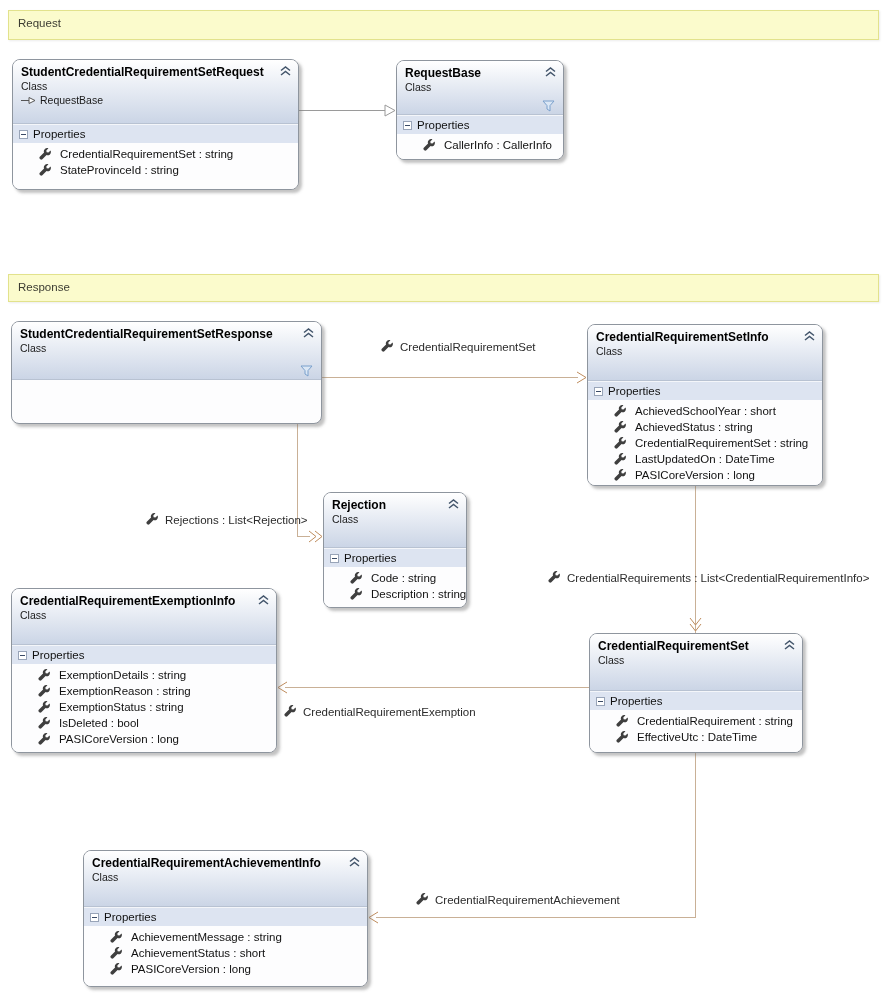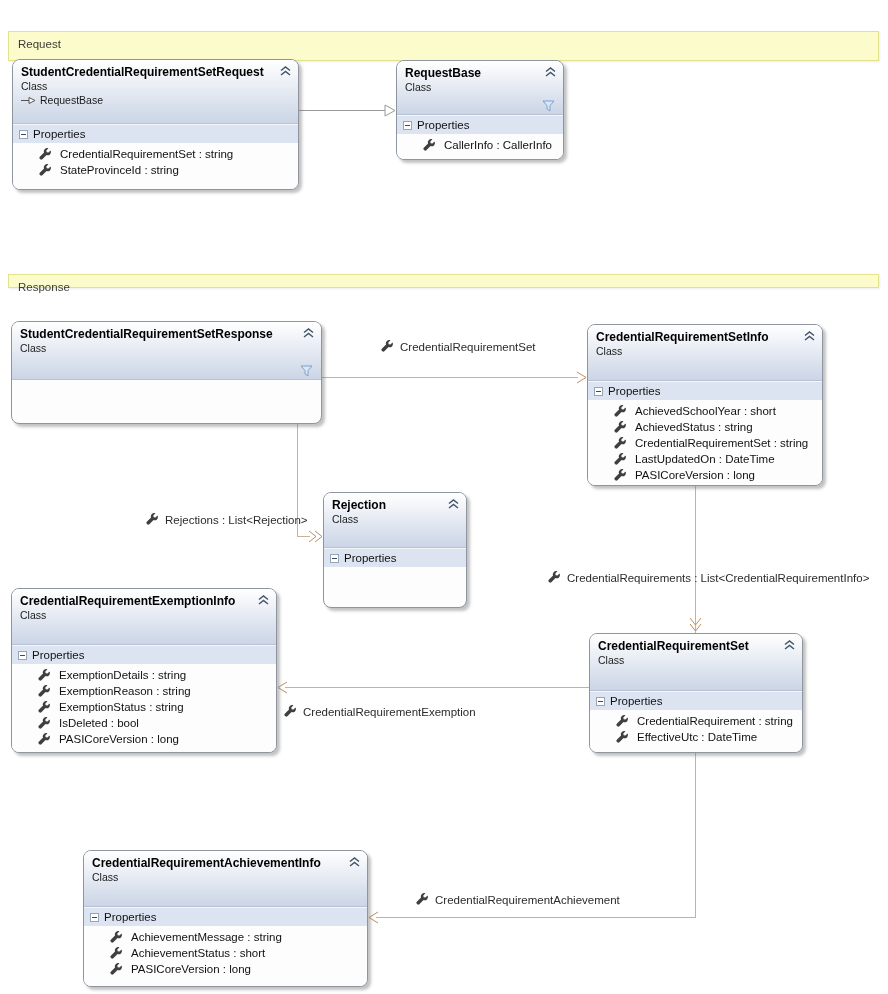--- a/index.html
+++ b/index.html
@@ -40,24 +40,24 @@
   
   .alabel{position:absolute;display:flex;align-items:flex-end;gap:6px;
           font-size:11.5px;color:#2b2b2b;white-space:nowrap;background:transparent;}
   .alabel .wrench{line-height:0;}
 </style>
 </head>
 <body>
 
 <div id="canvas">
 
-  <div class="banner" style="left:8px;top:10px;width:871px;height:30px;margin-top:21px;">
+  <div class="banner" style="left:8px;top:10px;width:871px;height:30px;">
     <span>Request</span>
   </div>
-  <div class="banner" style="left:8px;top:274px;width:871px;height:14px;">
+  <div class="banner" style="left:8px;top:274px;width:871px;height:28px;">
     <span>Response</span>
   </div>
 
   <div class="ghline" style="left:299px;top:110px;width:86px;"></div>
   <span class="arr" style="left:384px;top:104px;">
     <svg width="12" height="13" viewBox="0 0 12 13">
         <path d="M1 1 L11 6.5 L1 12 Z" fill="#ffffff" stroke="#9a9a9a"></path>
       </svg>
   </span>
 
@@ -280,20 +280,34 @@
             <path d="M1 4.5 L5.5 1 L10 4.5 M1 9 L5.5 5.5 L10 9" fill="none" stroke="#44566c" stroke-width="1.5"></path>
           </svg></span>
     </div>
     <div class="csect">
       <span style="line-height:0;"><svg width="9" height="9" viewBox="0 0 9 9">
             <rect x="0.5" y="0.5" width="8" height="8" fill="#fff" stroke="#98a4b8"></rect>
             <line x1="2" y1="4.5" x2="7" y2="4.5" stroke="#3a4a66"></line>
           </svg></span>
       <span>Properties</span>
     </div>
+    <div class="crows">
+      <div class="prow">
+          <span class="wrench"><svg viewBox="0 0 16 16" width="13" height="13">
+              <path d="M14.2 3l-2.6 2.6-2.2-.4-.4-2.2L11.6.4C10-.2 8.2.2 7 1.4 5.9 2.5 5.6 4.2 6.2 5.6L1 10.8c-.7.7-.7 1.8 0 2.5l.6.6c.7.7 1.8.7 2.5 0l5.2-5.2c1.4.6 3.1.3 4.2-.8 1.2-1.2 1.6-3 .7-4.9z" fill="#3f3f3f"></path>
+            </svg></span>
+          <span>Code : string</span>
+        </div>
+      <div class="prow">
+          <span class="wrench"><svg viewBox="0 0 16 16" width="13" height="13">
+              <path d="M14.2 3l-2.6 2.6-2.2-.4-.4-2.2L11.6.4C10-.2 8.2.2 7 1.4 5.9 2.5 5.6 4.2 6.2 5.6L1 10.8c-.7.7-.7 1.8 0 2.5l.6.6c.7.7 1.8.7 2.5 0l5.2-5.2c1.4.6 3.1.3 4.2-.8 1.2-1.2 1.6-3 .7-4.9z" fill="#3f3f3f"></path>
+            </svg></span>
+          <span>Description : string</span>
+        </div>
+    </div>
   </div>
 
   <div class="cbox" style="left:11px;top:588px;width:266px;height:165px;">
     <div class="chead" style="height:56px;">
       <div class="ctitle">CredentialRequirementExemptionInfo</div>
       <div class="cstereo">Class</div>
       <span class="collapse"><svg width="11" height="10" viewBox="0 0 11 10">
             <path d="M1 4.5 L5.5 1 L10 4.5 M1 9 L5.5 5.5 L10 9" fill="none" stroke="#44566c" stroke-width="1.5"></path>
           </svg></span>
     </div>

